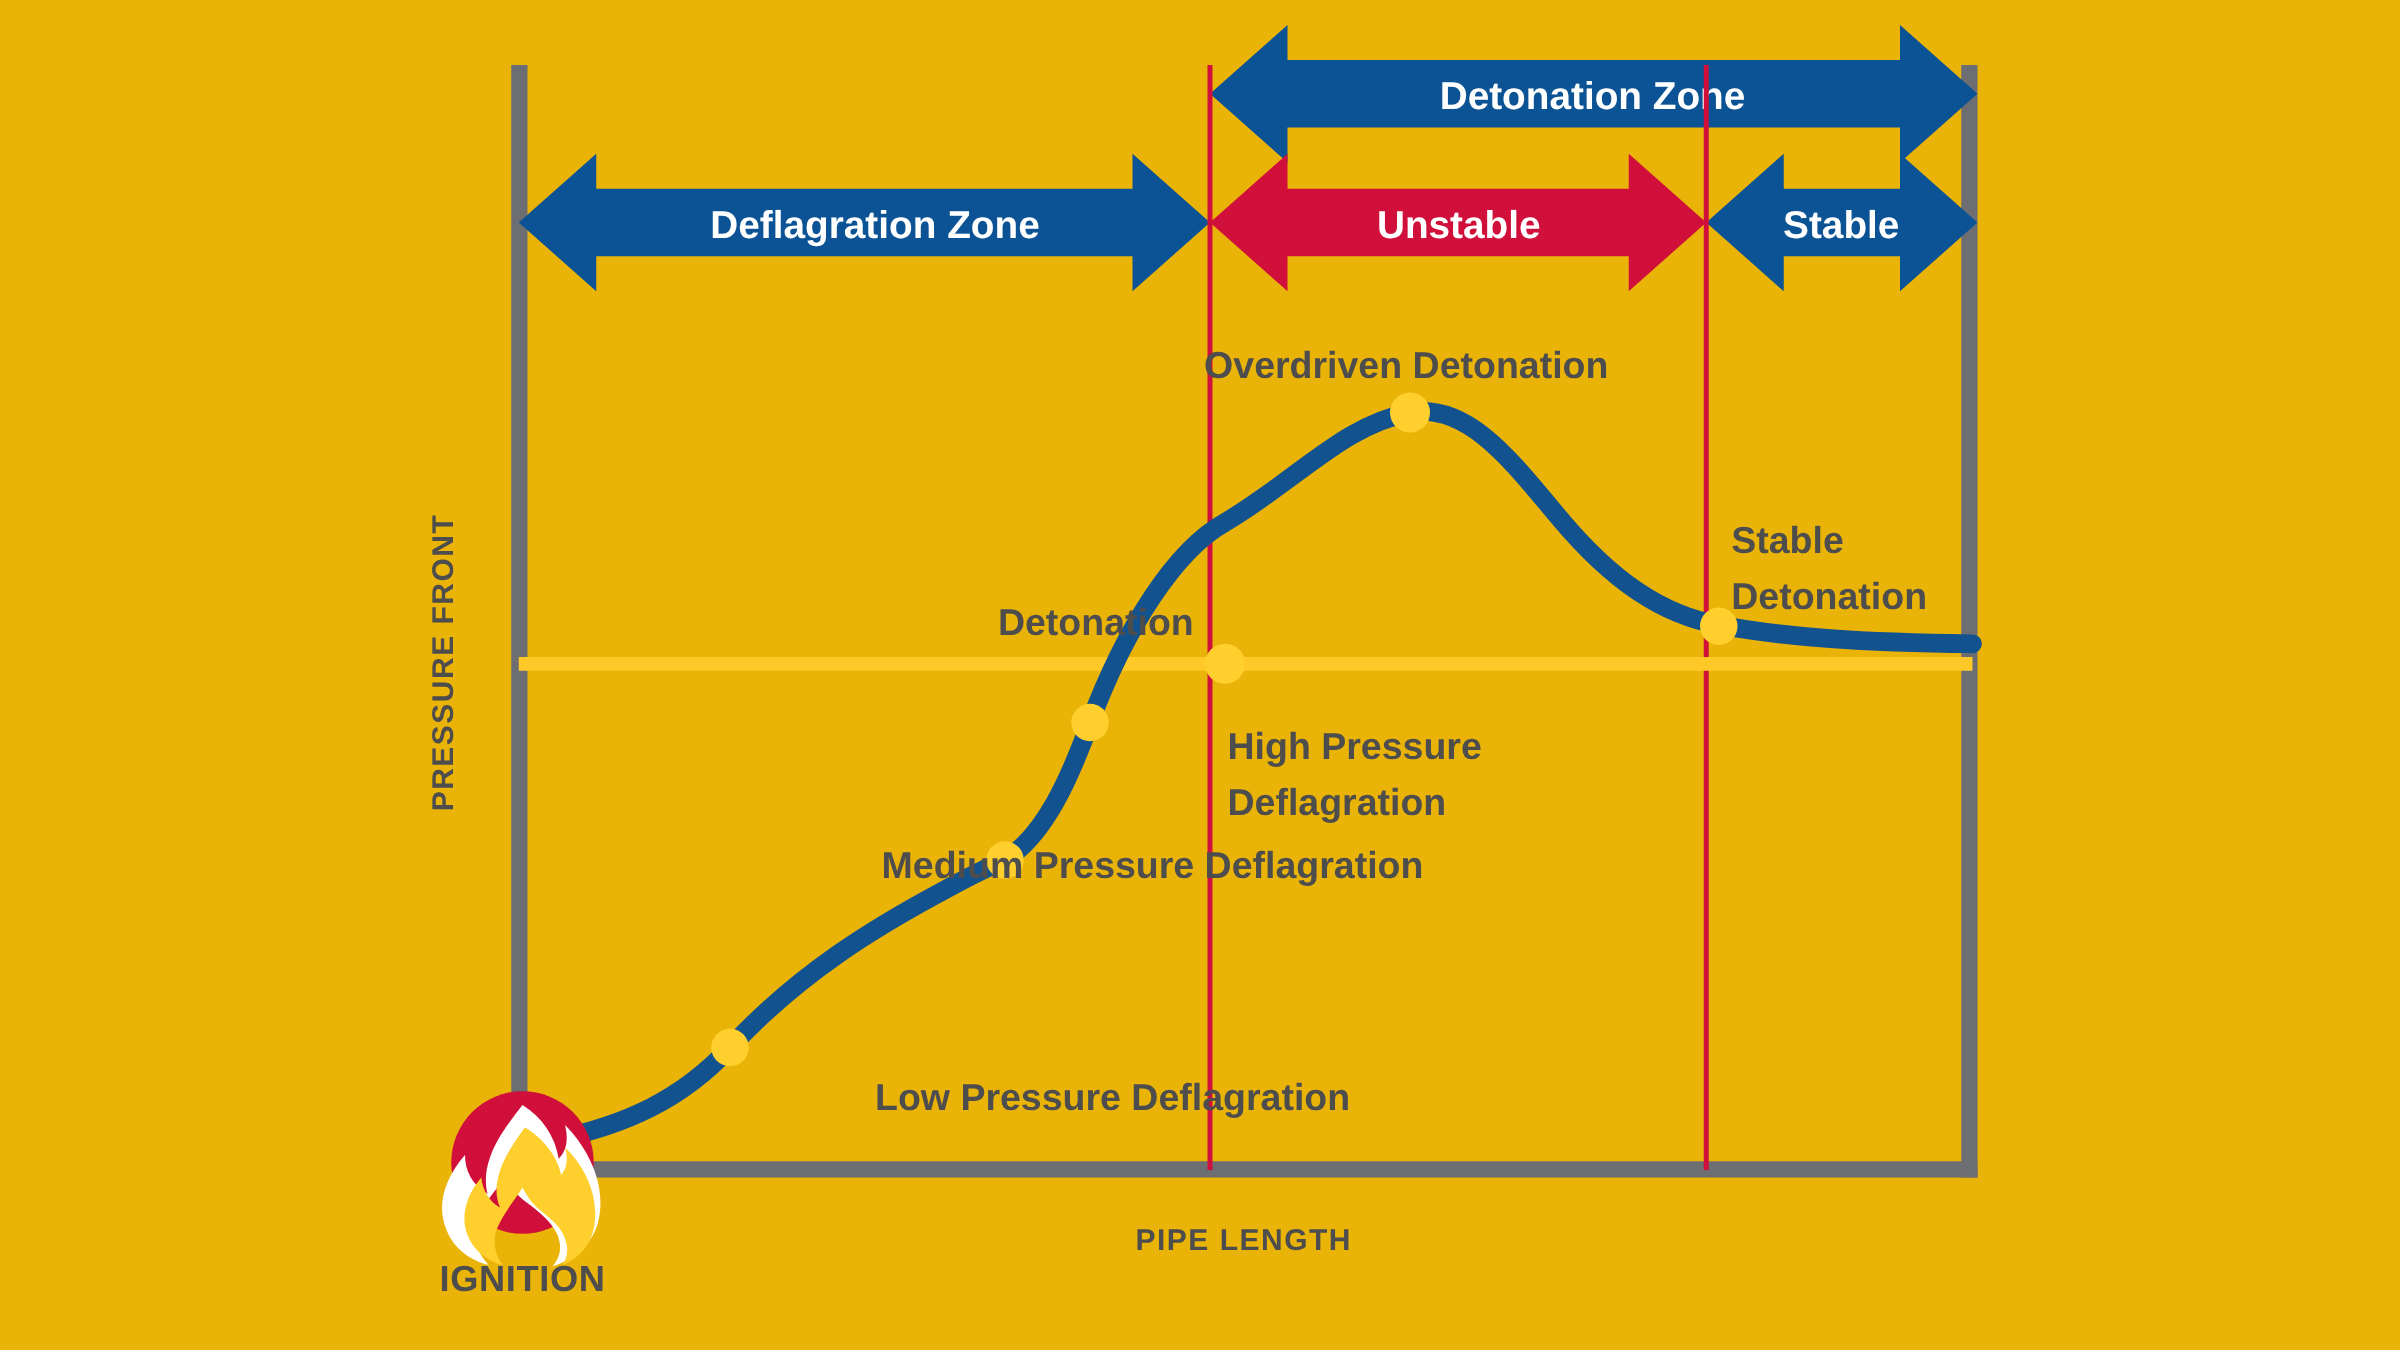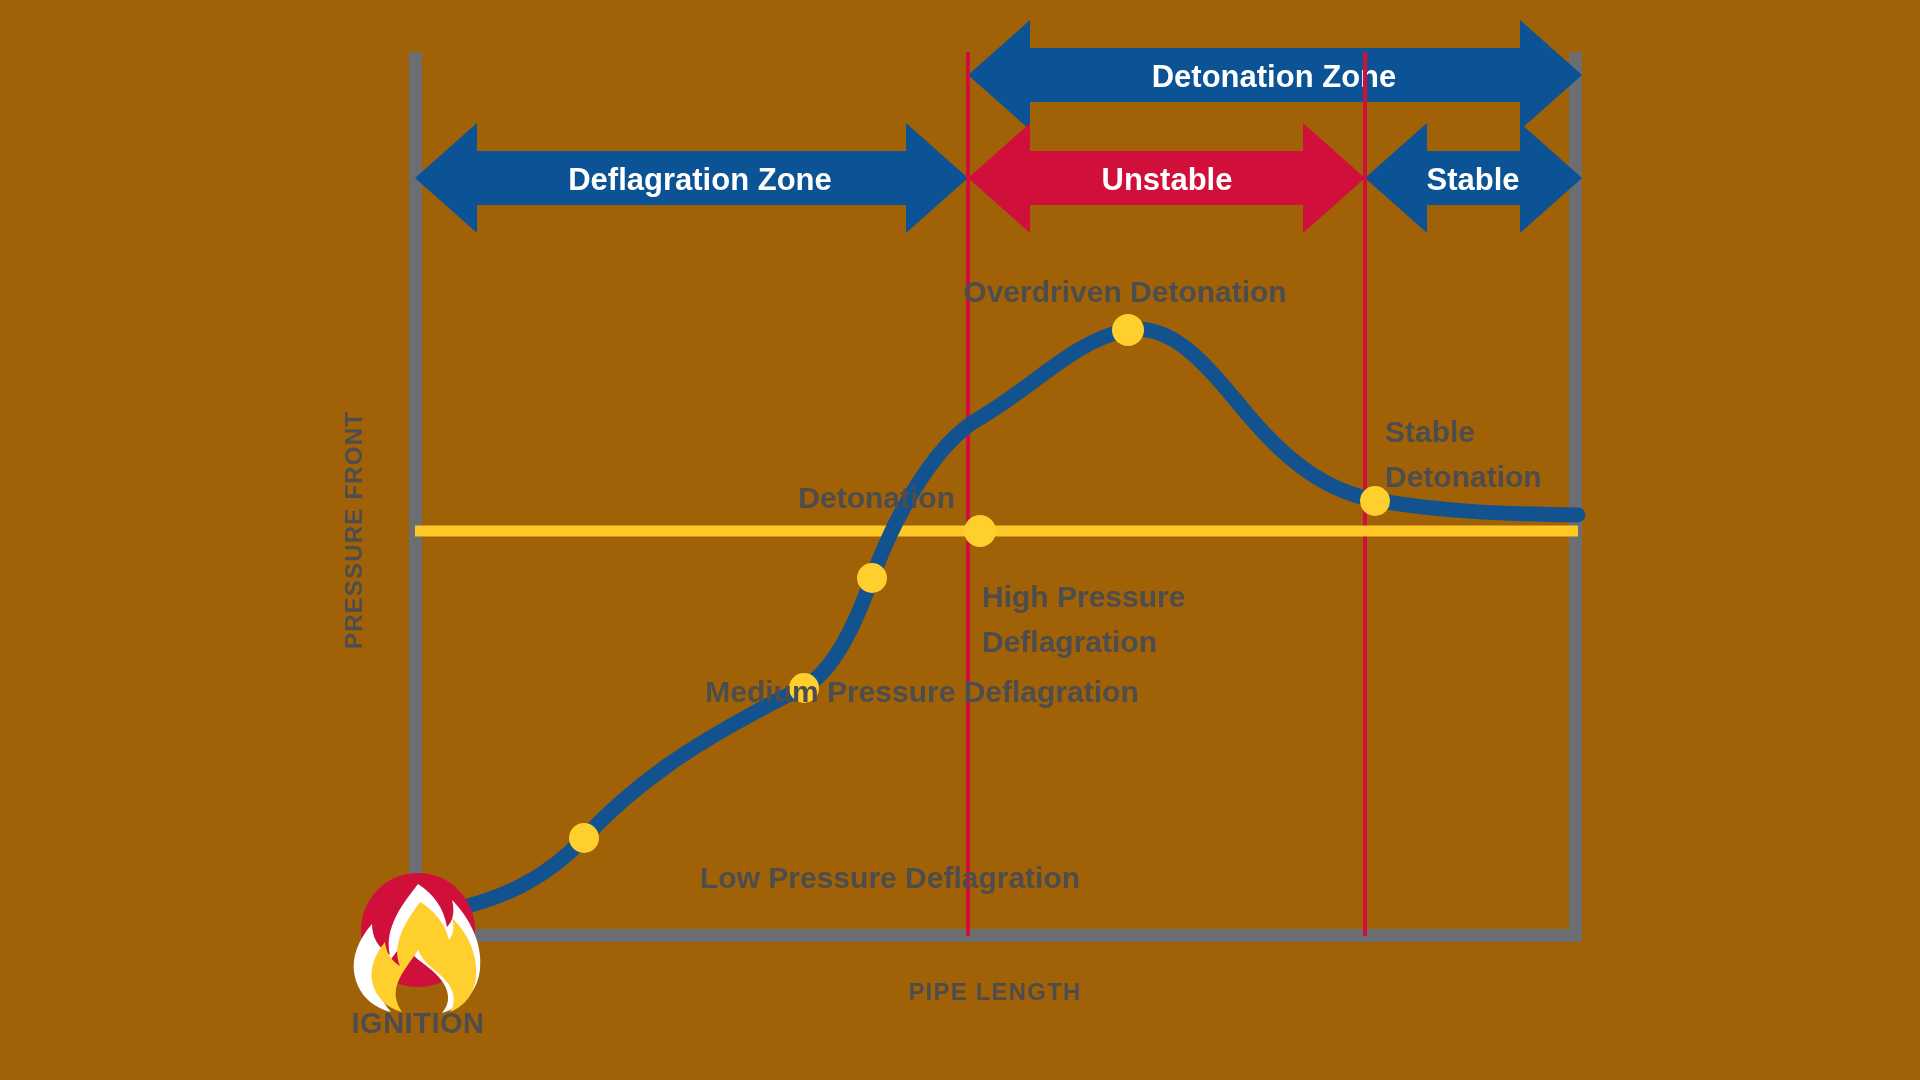--- a/index.html
+++ b/index.html
@@ -11,21 +11,21 @@
   body {
     width: 1920px;
     height: 1080px;
     overflow: hidden;
     font-family: "Liberation Sans", sans-serif;
   }
   #stage {
     position: relative;
     width: 1920px;
     height: 1080px;
-    background: #a16207;
+    background: #eab308;
   }
   #diagram-svg {
     position: absolute;
     left: 0;
     top: 0;
     width: 1920px;
     height: 1080px;
     display: block;
   }
   .zone-label,

